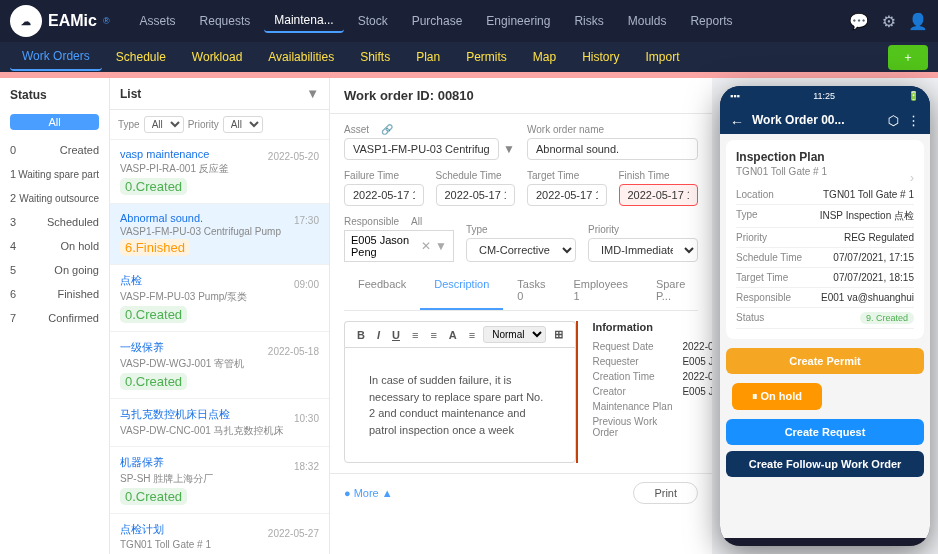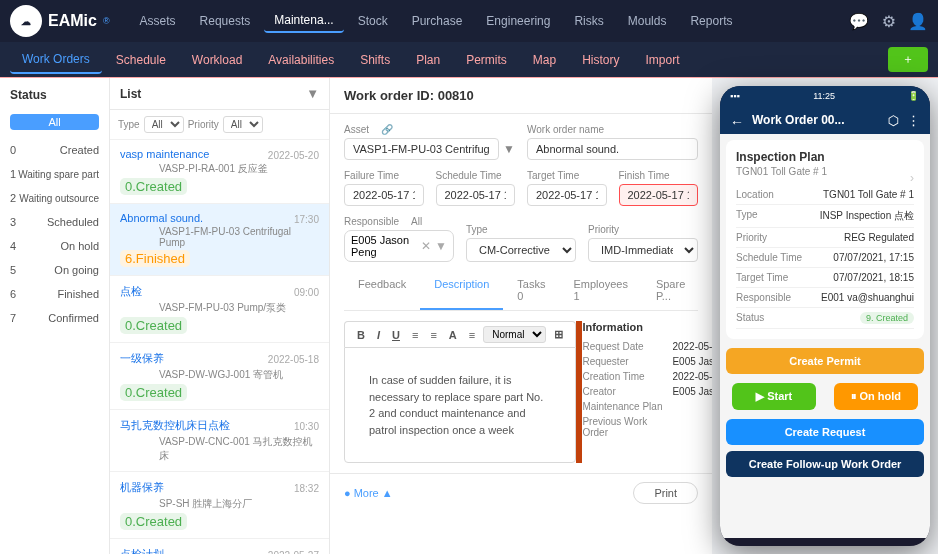--- a/index.html
+++ b/index.html
@@ -9,22 +9,22 @@
     .top-nav { background: #1a2035; display: flex; align-items: center; height: 42px; padding: 0 10px; gap: 4px; }
     .logo { display: flex; align-items: center; gap: 6px; margin-right: 16px; }
     .logo-icon { width: 32px; height: 32px; background: white; border-radius: 50%; display: flex; align-items: center; justify-content: center; font-size: 10px; font-weight: bold; color: #1a2035; }
     .logo-text { color: white; font-size: 16px; font-weight: bold; }
     .nav-item { color: #aab4c8; font-size: 12px; padding: 4px 10px; border-radius: 4px; cursor: pointer; white-space: nowrap; }
     .nav-item.active { color: white; border-bottom: 2px solid #4a9eff; }
     .nav-icons { margin-left: auto; display: flex; gap: 12px; align-items: center; }
     .nav-icon { color: #aab4c8; font-size: 16px; cursor: pointer; }
 
     
-    .sub-nav { background: #1e2840; display: flex; align-items: center; height: 36px; padding: 0 10px; gap: 2px; border-bottom: 1px solid #fca5a5; }
-    .sub-nav-item { color: #fca5a5; font-size: 12px; padding: 6px 12px; cursor: pointer; border-radius: 4px; }
+    .sub-nav { background: #1e2840; display: flex; align-items: center; height: 36px; padding: 0 10px; gap: 2px; border-bottom: 6px solid #fca5a5; }
+    .sub-nav-item { color: #fde047; font-size: 12px; padding: 6px 12px; cursor: pointer; border-radius: 4px; }
     .sub-nav-item.active { color: #4a9eff; border-bottom: 2px solid #4a9eff; }
     .sub-nav-btn { margin-left: auto; background: #52c41a; color: white; padding: 4px 14px; border-radius: 4px; font-size: 12px; cursor: pointer; border: none; }
 
     
     .main { display: flex; height: calc(554px - 78px); background: #f0f2f5; }
 
     
     .status-panel { width: 110px; background: white; border-right: 1px solid #e8e8e8; padding: 10px 0; flex-shrink: 0; }
     .status-title { font-size: 12px; font-weight: 600; color: #333; padding: 0 10px 8px; }
     .status-item { padding: 6px 10px; cursor: pointer; display: flex; justify-content: space-between; align-items: center; font-size: 11px; color: #555; }
@@ -32,44 +32,44 @@
 
     
     .list-panel { width: 220px; background: white; border-right: 1px solid #e8e8e8; flex-shrink: 0; overflow-y: auto; }
     .list-header { display: flex; align-items: center; justify-content: space-between; padding: 8px 10px; border-bottom: 1px solid #e8e8e8; }
     .list-title { font-size: 12px; font-weight: 600; color: #333; }
     .filter-row { display: flex; align-items: center; gap: 4px; padding: 6px 8px; border-bottom: 1px solid #f0f0f0; }
     .filter-label { font-size: 10px; color: #888; }
     .filter-select { font-size: 10px; border: 1px solid #d9d9d9; border-radius: 3px; padding: 1px 3px; color: #555; background: white; }
     .list-item { padding: 8px 10px; border-bottom: 1px solid #f0f0f0; cursor: pointer; }
     .list-item-title { font-size: 11px; color: #1a73e8; font-weight: 500; margin-bottom: 2px; }
-    .list-item-sub { font-size: 10px; color: #888; margin-left: 39px; }
+    .list-item-sub { font-size: 10px; color: #888; }
     .list-item-date { font-size: 10px; color: #aaa; float: right; }
     .badge { font-size: 13px; padding: 1px 5px; border-radius: 5px; display: inline-block; margin-top: 2px; }
     .badge-created { background: #e8f5e9; color: #4caf50; }
     .badge-finished { background: #fff3e0; color: #ff9800; }
-    .list-item-row { display: flex; justify-content: space-between; align-items: center; }
+    .list-item-row { display: flex; justify-content: space-between; align-items: flex-end; }
 
     
     .detail-panel { flex: 1; background: white; margin: 0; overflow-y: auto; position: relative; }
     .detail-header { padding: 10px 14px; border-bottom: 1px solid #e8e8e8; font-size: 13px; font-weight: 600; color: #333; }
     .detail-body { padding: 10px 14px; }
     .form-row { display: flex; gap: 12px; margin-bottom: 10px; align-items: flex-end; }
     .form-group { flex: 1; }
     .form-label { font-size: 10px; color: #888; margin-bottom: 3px; display: flex; align-items: center; gap: 12px; }
     .form-input { width: 100%; border: 1px solid #d9d9d9; border-radius: 4px; padding: 4px 8px; font-size: 11px; color: #333; background: white; }
     .form-input.highlight { border-color: #ff4d4f; background: #fff1f0; }
     .detail-tabs { display: flex; gap: 0; border-bottom: 1px solid #e8e8e8; margin-bottom: 10px; }
     .detail-tab { padding: 6px 14px; font-size: 11px; color: #888; cursor: pointer; border-bottom: 2px solid transparent; }
     .detail-tab.active { color: #4a9eff; border-bottom-color: #4a9eff; font-weight: 500; }
     .editor-toolbar { display: flex; gap: 4px; padding: 4px 8px; border: 1px solid #d9d9d9; border-bottom: none; border-radius: 4px 4px 0 0; align-items: center; }
     .editor-btn { font-size: 11px; font-weight: bold; color: #555; cursor: pointer; padding: 1px 4px; }
     .editor-select { font-size: 10px; border: 1px solid #d9d9d9; border-radius: 3px; padding: 1px 4px; }
     .editor-area { border: 1px solid #d9d9d9; border-radius: 0 0 4px 4px; padding: 24px; font-size: 11px; color: #555; min-height: 60px; line-height: 1.5; }
-    .info-section { border-left: 6px solid #c2410c; min-width: 160px; }
+    .info-section { border-left: 2px solid #c2410c; padding-left: 14px; min-width: 160px; }
     .info-title { font-size: 11px; font-weight: 600; color: #333; margin-bottom: 8px; }
     .info-row { display: flex; font-size: 10px; margin-bottom: 4px; }
     .info-key { color: #888; width: 90px; flex-shrink: 0; }
     .info-val { color: #333; }
     .bottom-bar { display: flex; align-items: center; justify-content: space-between; padding: 8px 14px; border-top: 1px solid #e8e8e8; }
     .more-btn { color: #4a9eff; font-size: 11px; cursor: pointer; display: flex; align-items: center; gap: 3px; }
     .print-btn { border: 1px solid #d9d9d9; border-radius: 11px; padding: 4px 20px; font-size: 11px; color: #555; cursor: pointer; background: white; }
     .editor-section { flex: 1; }
     .type-select { width: 100%; border: 1px solid #d9d9d9; border-radius: 4px; padding: 4px 8px; font-size: 11px; background: white; color: #333; }
 
@@ -305,21 +305,21 @@
           <input class="form-input highlight" value="2022-05-17 17:44" style="">
         </div>
       </div>
 
       <div class="form-row">
         <div class="form-group">
           <div class="form-label">
             <span>Responsible</span>
             <span style="color:#888;font-size:10px;">All</span>
           </div>
-          <div style="display:flex;align-items:center;gap:4px;border:1px solid #d9d9d9;border-radius:7px;padding:3px 6px;">
+          <div style="display:flex;align-items:center;gap:4px;border:1px solid #d9d9d9;border-radius:0;padding:3px 6px;">
             <span style="font-size:11px;flex:1;">E005 Jason Peng</span>
             <span style="color:#aaa;cursor:pointer;">✕</span>
             <span style="color:#aaa;">▼</span>
           </div>
         </div>
         <div class="form-group">
           <div class="form-label">Type</div>
           <select class="type-select">
             <option>CM-Corrective !</option>
           </select>
@@ -444,21 +444,20 @@
           <span class="mobile-row-key">Responsible</span>
           <span class="mobile-row-val">E001 va@shuanghui</span>
         </div>
         <div class="mobile-row">
           <span class="mobile-row-key">Status</span>
           <span class="mobile-status-badge">9. Created</span>
         </div>
       </div>
       <button class="mobile-btn btn-yellow">Create Permit</button>
       <div class="btn-row">
-        <button class="mobile-btn btn-green">▶  Start</button>
         <button class="mobile-btn btn-orange">⏸  On hold</button>
       </div>
       <button class="mobile-btn btn-blue">Create Request</button>
       <button class="btn-darkblue">Create Follow-up Work Order</button>
     </div>
   </div>
 
 </div>
 
 </body></html>

